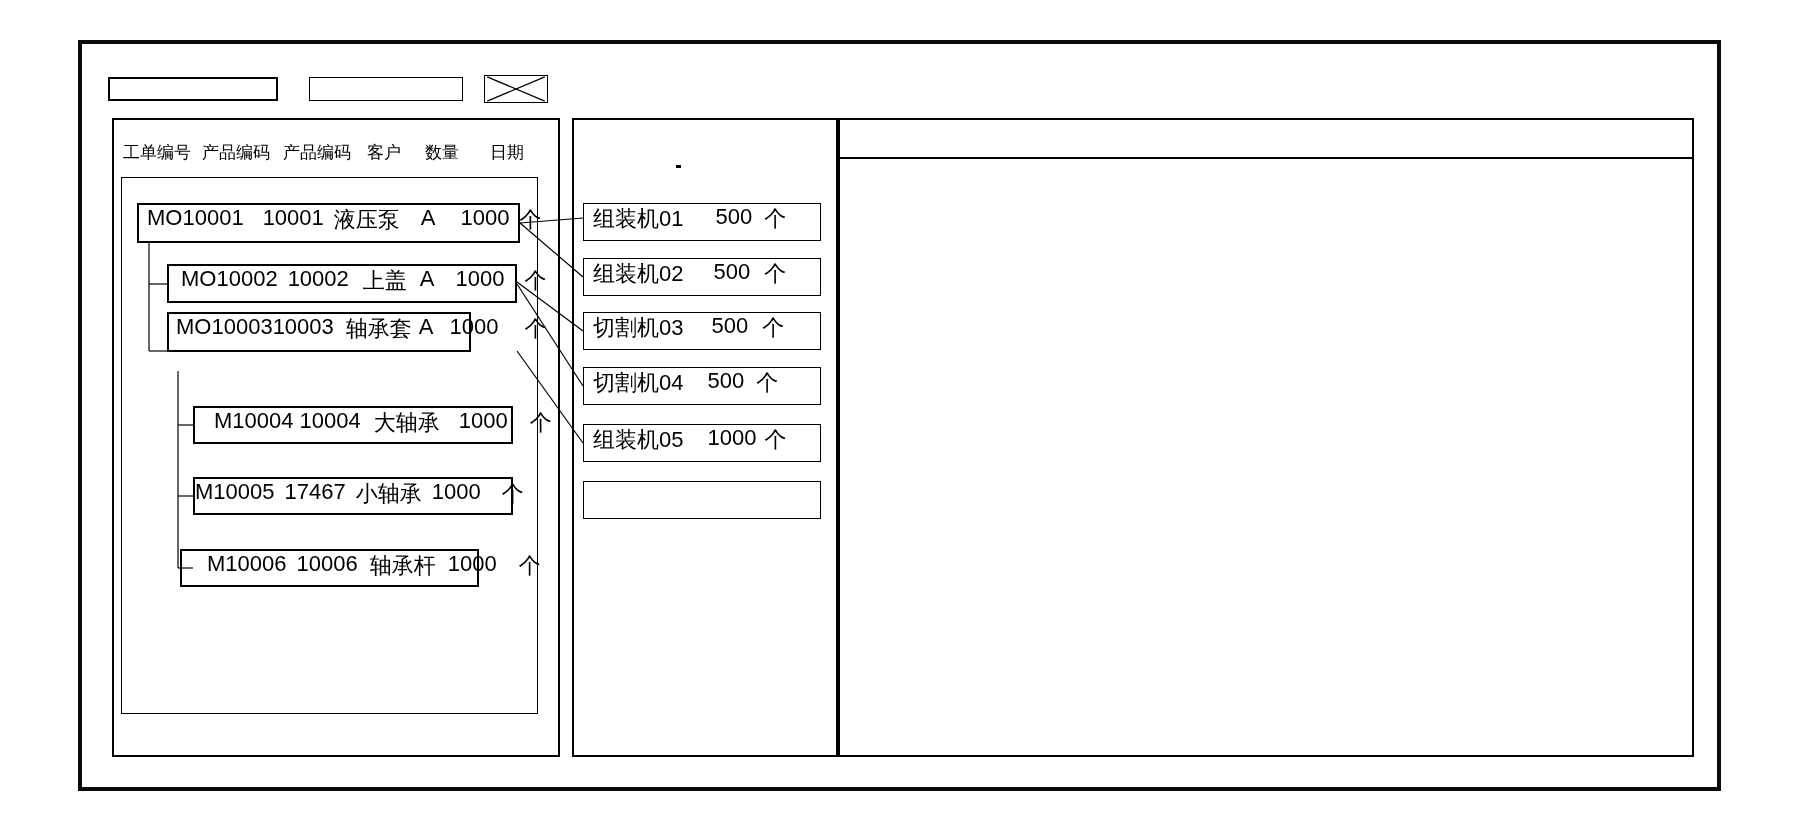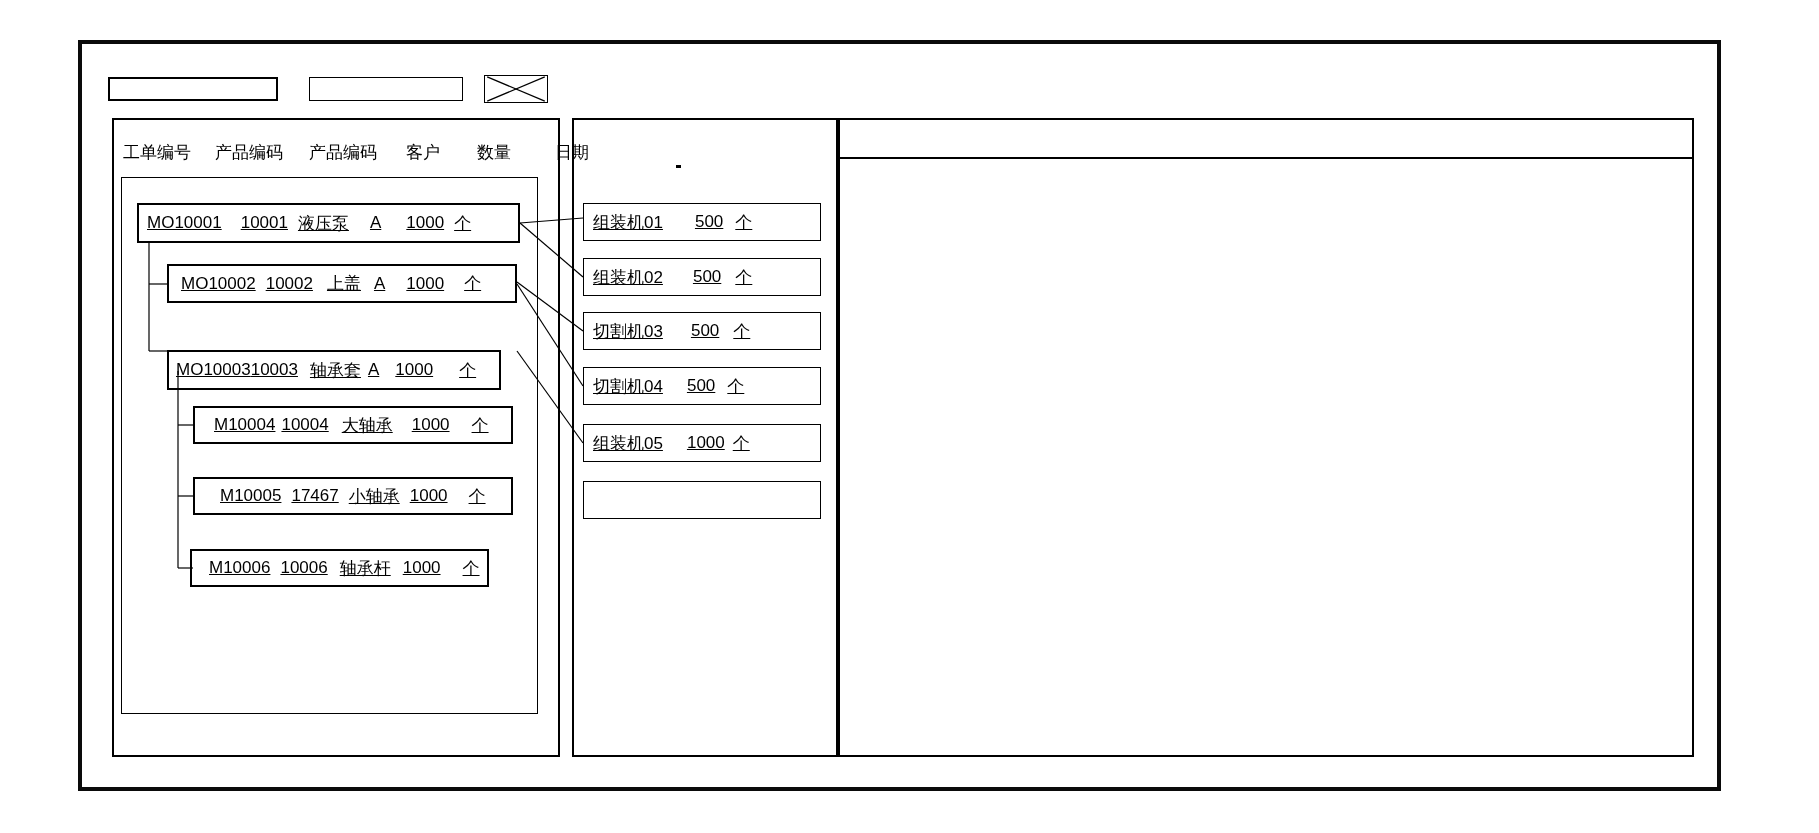--- a/index.html
+++ b/index.html
@@ -2,36 +2,36 @@
 <html><head>
 <meta charset="utf-8">
 <style>
   html,body{margin:0;padding:0;background:#fff;}
   .canvas{
     position:relative;width:1819px;height:833px;background:#fff;
     font-family:"Liberation Sans",sans-serif;color:#000;overflow:hidden;
   }
   .abs{position:absolute;box-sizing:border-box;}
   .box{position:absolute;box-sizing:border-box;border:2px solid #000;background:#fff;
-       display:flex;align-items:center;font-size:17px;white-space:nowrap;text-decoration:underline;}
+       display:flex;align-items:flex-start;font-size:22px;white-space:nowrap;}
   .outer{left:78px;top:40px;width:1643px;height:751px;border:4px solid #0a0a0a;background:transparent;}
   .tb1{left:108px;top:77px;width:170px;height:24px;}
   .tb2{left:309px;top:77px;width:154px;height:24px;border-width:1.5px;}
   .closebtn{left:484px;top:75px;width:64px;height:28px;border-width:1.5px;padding:0;}
   .closebtn svg{display:block;width:100%;height:100%;}
   .left-panel{left:112px;top:118px;width:448px;height:639px;background:transparent;}
   .hdr{position:absolute;left:123px;top:141px;height:22px;display:flex;align-items:center;
-       font-size:17px;white-space:nowrap;gap:13px;}
+       font-size:17px;white-space:nowrap;}
   .tree{left:121px;top:177px;width:417px;height:537px;border-width:1.5px;background:transparent;}
   .r1{left:137px;top:203px;width:383px;height:40px;padding-left:8px;}
   .r2{left:167px;top:264px;width:350px;height:39px;padding-left:12px;}
-  .r3{left:167px;top:350px;width:334px;height:40px;padding-left:7px;}
+  .r3{left:167px;top:312px;width:304px;height:40px;padding-left:7px;}
   .r4{left:193px;top:406px;width:320px;height:38px;padding-left:19px;}
-  .r5{left:193px;top:477px;width:320px;height:38px;padding-left:25px;}
-  .r6{left:190px;top:549px;width:299px;height:38px;padding-left:17px;}
+  .r5{left:193px;top:477px;width:320px;height:38px;padding-left:0;}
+  .r6{left:180px;top:549px;width:299px;height:38px;padding-left:25px;}
   .middle-panel{left:572px;top:118px;width:266px;height:639px;background:transparent;}
   .dot{left:676px;top:165px;width:5px;height:3px;background:#000;}
   .mach{left:583px;width:238px;height:38px;border-width:1.5px;padding-left:9px;}
   .m1{top:203px}.m2{top:258px}.m3{top:312px}.m4{top:367px}.m5{top:424px}.m6{top:481px}
   .right-panel{left:838px;top:118px;width:856px;height:639px;background:transparent;}
   .rp-line{left:839px;top:157px;width:854px;height:0;border-top:2px solid #000;}
   .overlay{position:absolute;left:0;top:0;width:1819px;height:833px;pointer-events:none;}
   .overlay line{stroke:#000;stroke-width:1.2;}
 </style>
 </head>

